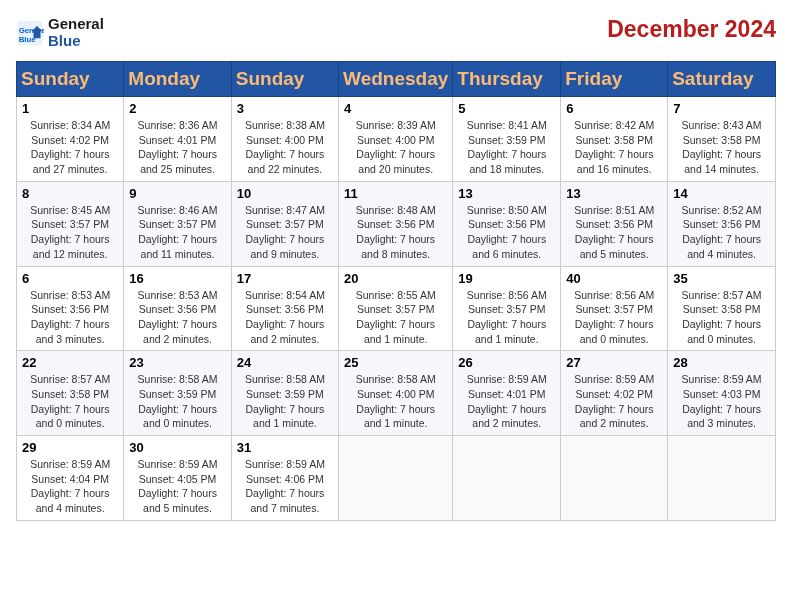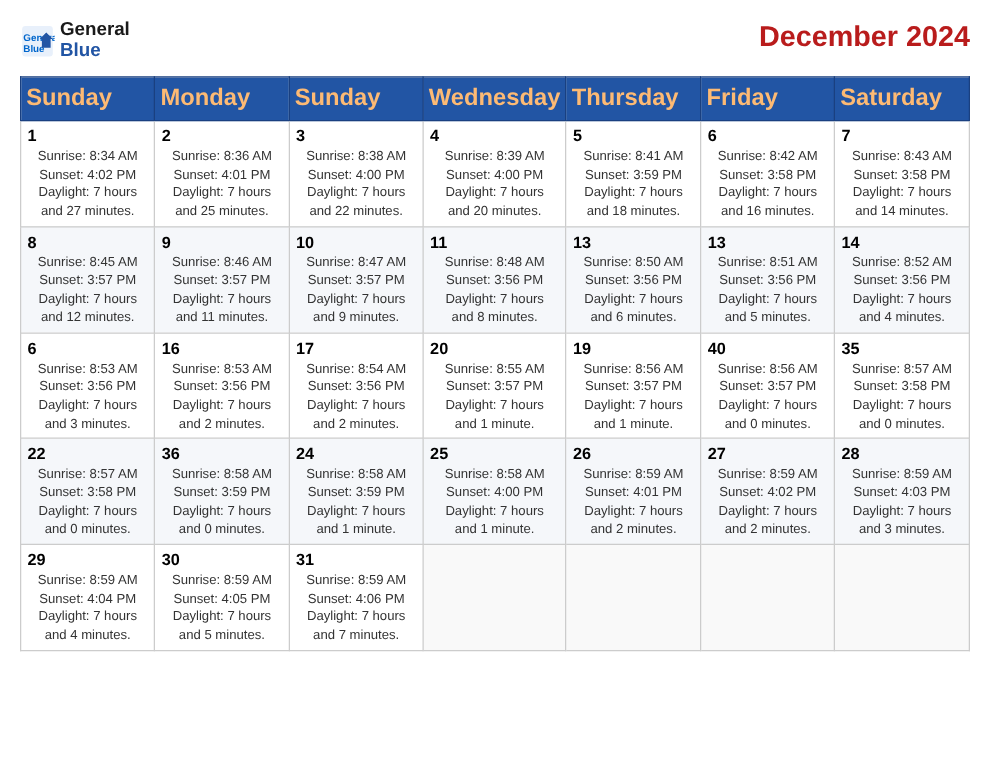--- a/index.html
+++ b/index.html
@@ -201,21 +201,21 @@
           <span class="day-num">35</span>
           <div class="day-info">Sunrise: 8:57 AM<br>Sunset: 3:58 PM<br>Daylight: 7 hours<br>and 0 minutes.</div>
         </td>
       </tr>
       <tr>
         <td>
           <span class="day-num">22</span>
           <div class="day-info">Sunrise: 8:57 AM<br>Sunset: 3:58 PM<br>Daylight: 7 hours<br>and 0 minutes.</div>
         </td>
         <td>
-          <span class="day-num">36</span>
+          <span class="day-num">23</span>
           <div class="day-info">Sunrise: 8:58 AM<br>Sunset: 3:59 PM<br>Daylight: 7 hours<br>and 0 minutes.</div>
         </td>
         <td>
           <span class="day-num">24</span>
           <div class="day-info">Sunrise: 8:58 AM<br>Sunset: 3:59 PM<br>Daylight: 7 hours<br>and 1 minute.</div>
         </td>
         <td>
           <span class="day-num">25</span>
           <div class="day-info">Sunrise: 8:58 AM<br>Sunset: 4:00 PM<br>Daylight: 7 hours<br>and 1 minute.</div>
         </td>

